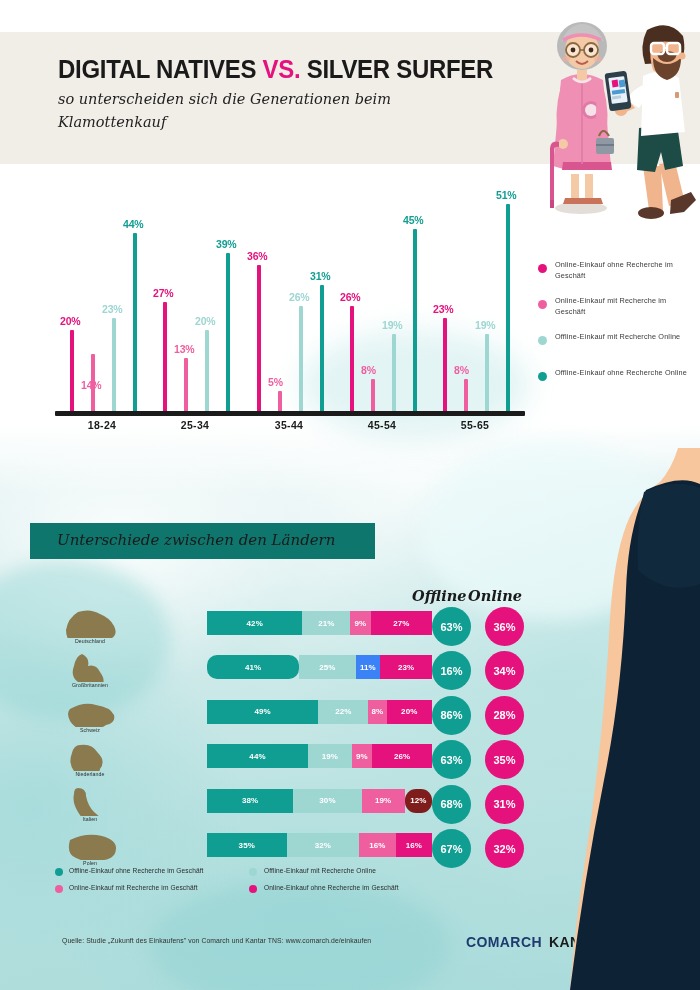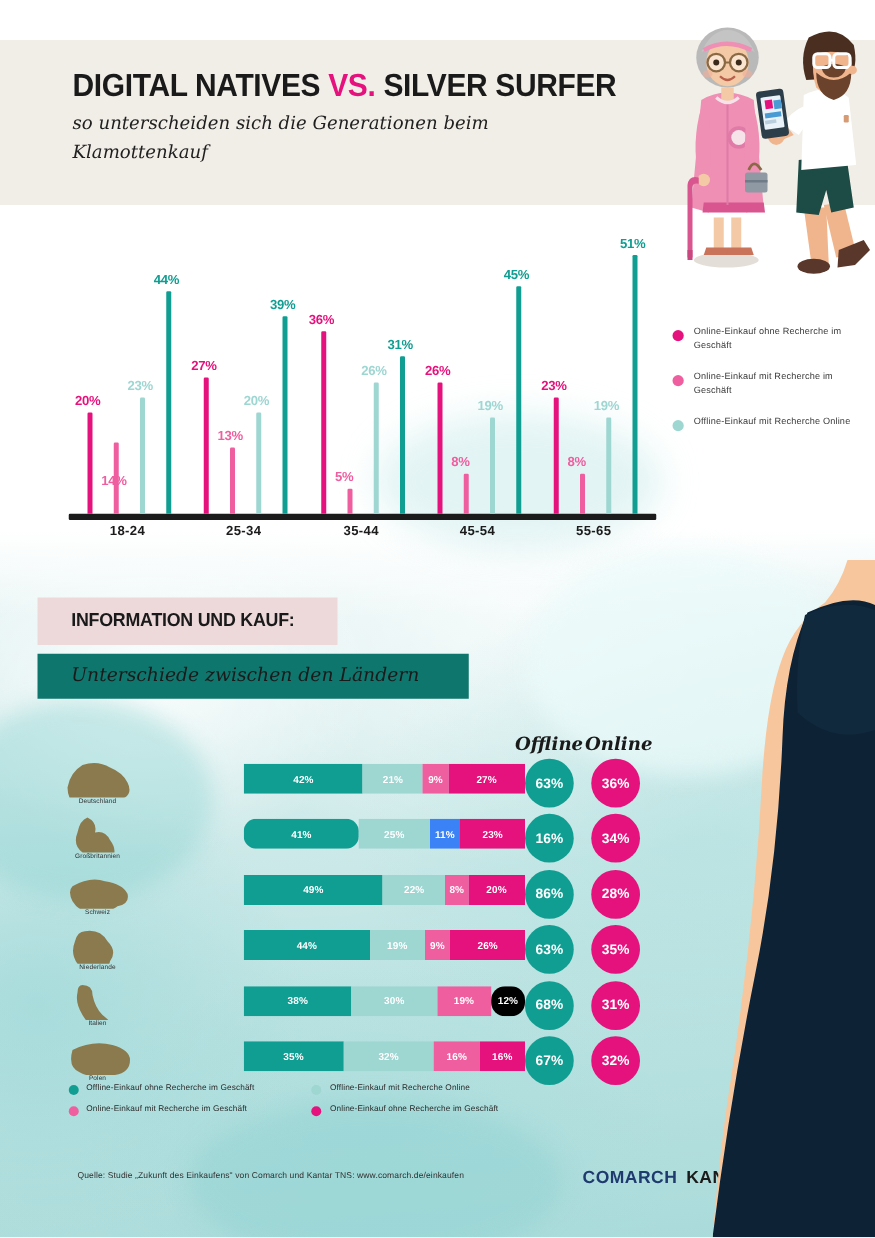--- a/index.html
+++ b/index.html
@@ -96,21 +96,21 @@
     font-family:"DejaVu Serif", serif; font-style:italic;
     font-size:15px; color:#1a1a1a;
   }
 
   
   .ctbl { position:absolute; left:0; top:575px; width:560px; }
   .col-hdr {
     position:absolute; font-family:"DejaVu Serif", serif; font-style:italic;
     font-size:14.5px; font-weight:bold; color:#1a1a1a;
   }
-  .crow { position:absolute; left:0; width:560px; height:44px; }
+  .crow { position:absolute; left:12px; width:560px; height:44px; }
   .cflag {
     position:absolute; left:50px; top:1px; width:56px; height:30px;
   }
   .cname {
     position:absolute; left:50px; top:31px; width:56px;
     font-size:5.2px; color:#2d2d2d; text-align:center; letter-spacing:.1px;
   }
   .stack {
     position:absolute; left:195px; top:4px; width:225px; height:24px;
     display:flex; overflow:hidden;
@@ -317,25 +317,26 @@
       <span class="lg-txt">Online-Einkauf ohne Recherche im Geschäft</span>
     </div>
     <div class="lg-row">
       <span class="lg-dot" style="background:#ef5fa0"></span>
       <span class="lg-txt">Online-Einkauf mit Recherche im Geschäft</span>
     </div>
     <div class="lg-row">
       <span class="lg-dot" style="background:#9ed6d2"></span>
       <span class="lg-txt">Offline-Einkauf mit Recherche Online</span>
     </div>
-  </div>
-
-  <div class="banner1">
-    <span>INFORMATION UND KAUF:</span>
-  </div>
+    <div class="lg-row">
+      <span class="lg-dot" style="background:#119e92"></span>
+      <span class="lg-txt">Offline-Einkauf ohne Recherche Online</span>
+    </div>
+  </div>
+
   <div class="banner2">
     <span>Unterschiede zwischen den Ländern</span>
   </div>
 
   <div class="ctbl">
     <div class="col-hdr" style="left:412px; top:12px;">Offline</div>
     <div class="col-hdr" style="left:468px; top:12px;">Online</div>
     <div id="rows-layer">
         <div class="crow" style="top: 32px;">
           <div class="cflag"><svg width="56" height="30" viewBox="0 0 56 30">
@@ -395,21 +396,21 @@
         </div>
         <div class="crow" style="top: 209.6px;">
           <div class="cflag"><svg width="56" height="30" viewBox="0 0 56 30">
               <path d="M14 2 q8 0 8 8 q2 10 8 16 q8 6 14 16 q4 8 -4 8 q-8 -2 -12 -10 q-8 -4 -14 -14 q-6 -10 -4 -18 q0 -6 4 -6z" fill="#8a7a4e" transform="translate(2,0)"></path>
             </svg></div>
           <div class="cname">Italien</div>
           <div class="stack">
             <div class="seg" style="width: 38.3838%; background: rgb(17, 158, 146);">38%</div>
             <div class="seg" style="width: 30.303%; background: rgb(158, 214, 210);">30%</div>
             <div class="seg" style="width: 19.1919%; background: rgb(239, 95, 160);">19%</div>
-            <div class="seg" style="width: 12.1212%; background: #000000; border-radius: 11px;">12%</div>
+            <div class="seg" style="width: 12.1212%; background: #7f1d1d; border-radius: 11px;">12%</div>
           </div>
           <div class="circ circ-off">68%</div>
           <div class="circ circ-on">31%</div>
         </div>
         <div class="crow" style="top: 254px;">
           <div class="cflag"><svg width="56" height="30" viewBox="0 0 56 30">
               <path d="M6 10 q16 -8 32 -4 q14 4 14 12 q0 10 -12 12 q-16 4 -28 -2 q-10 -4 -6 -18z" fill="#8a7a4e" transform="translate(2,0)"></path>
             </svg></div>
           <div class="cname">Polen</div>
           <div class="stack">

